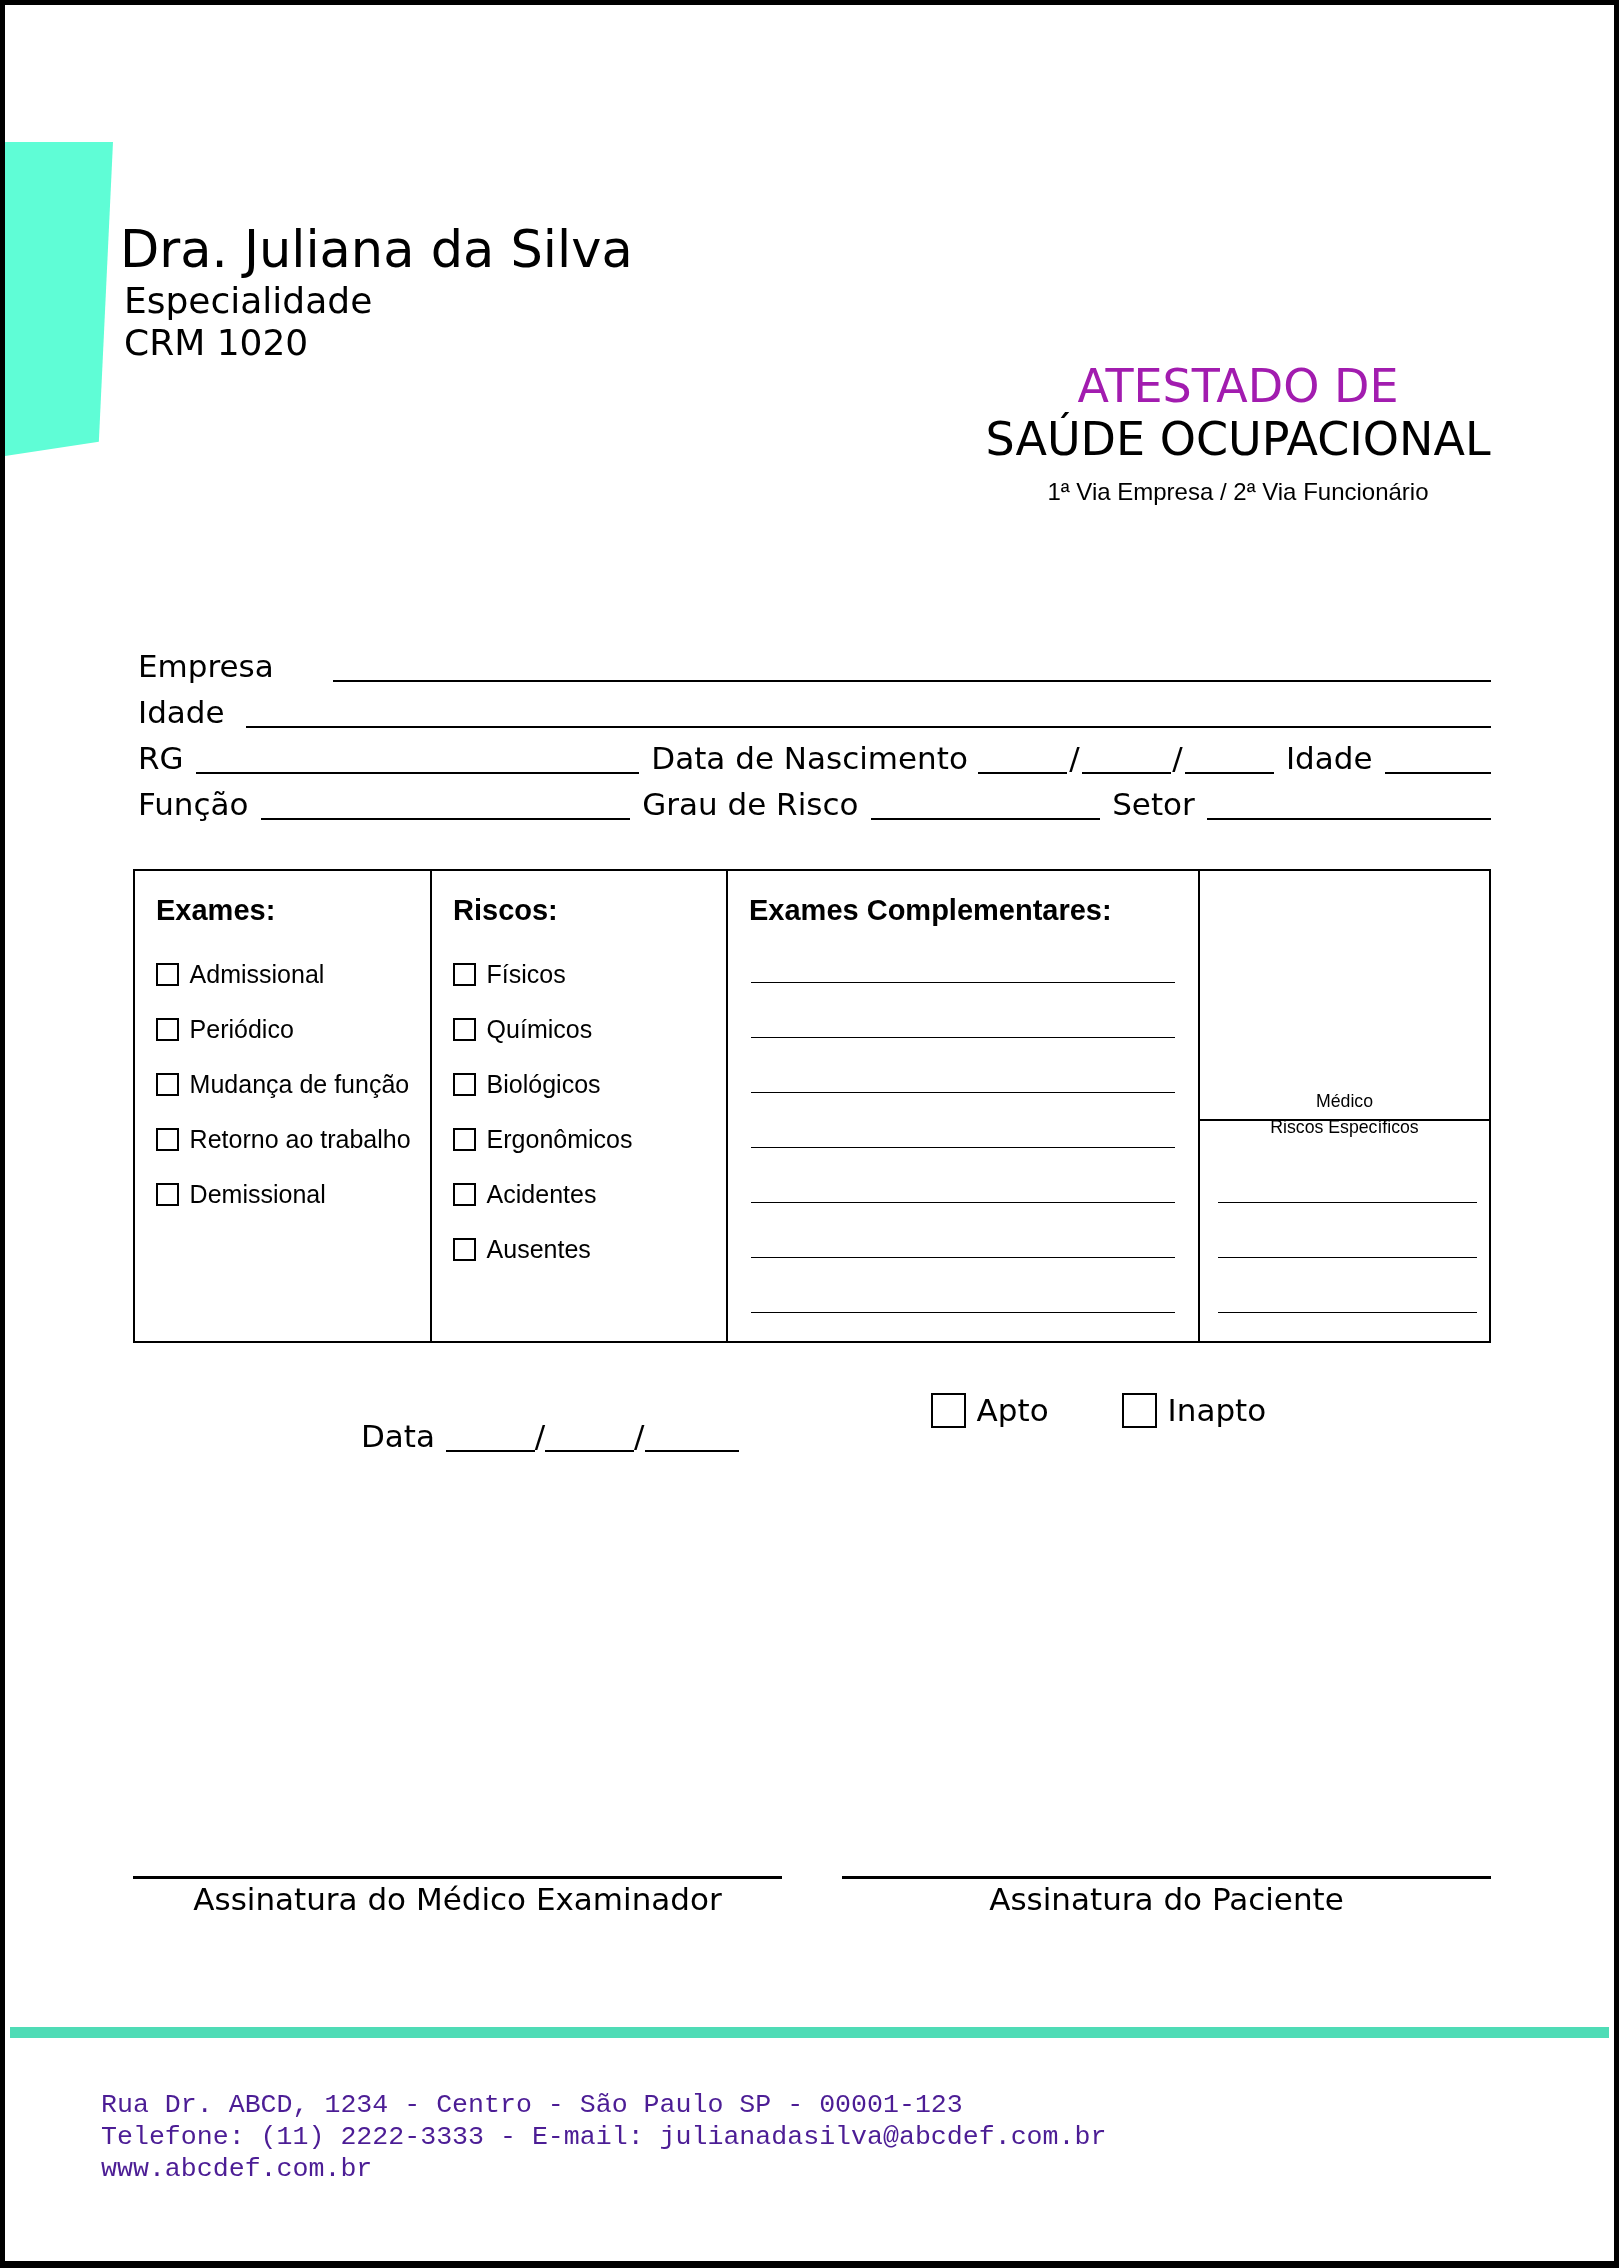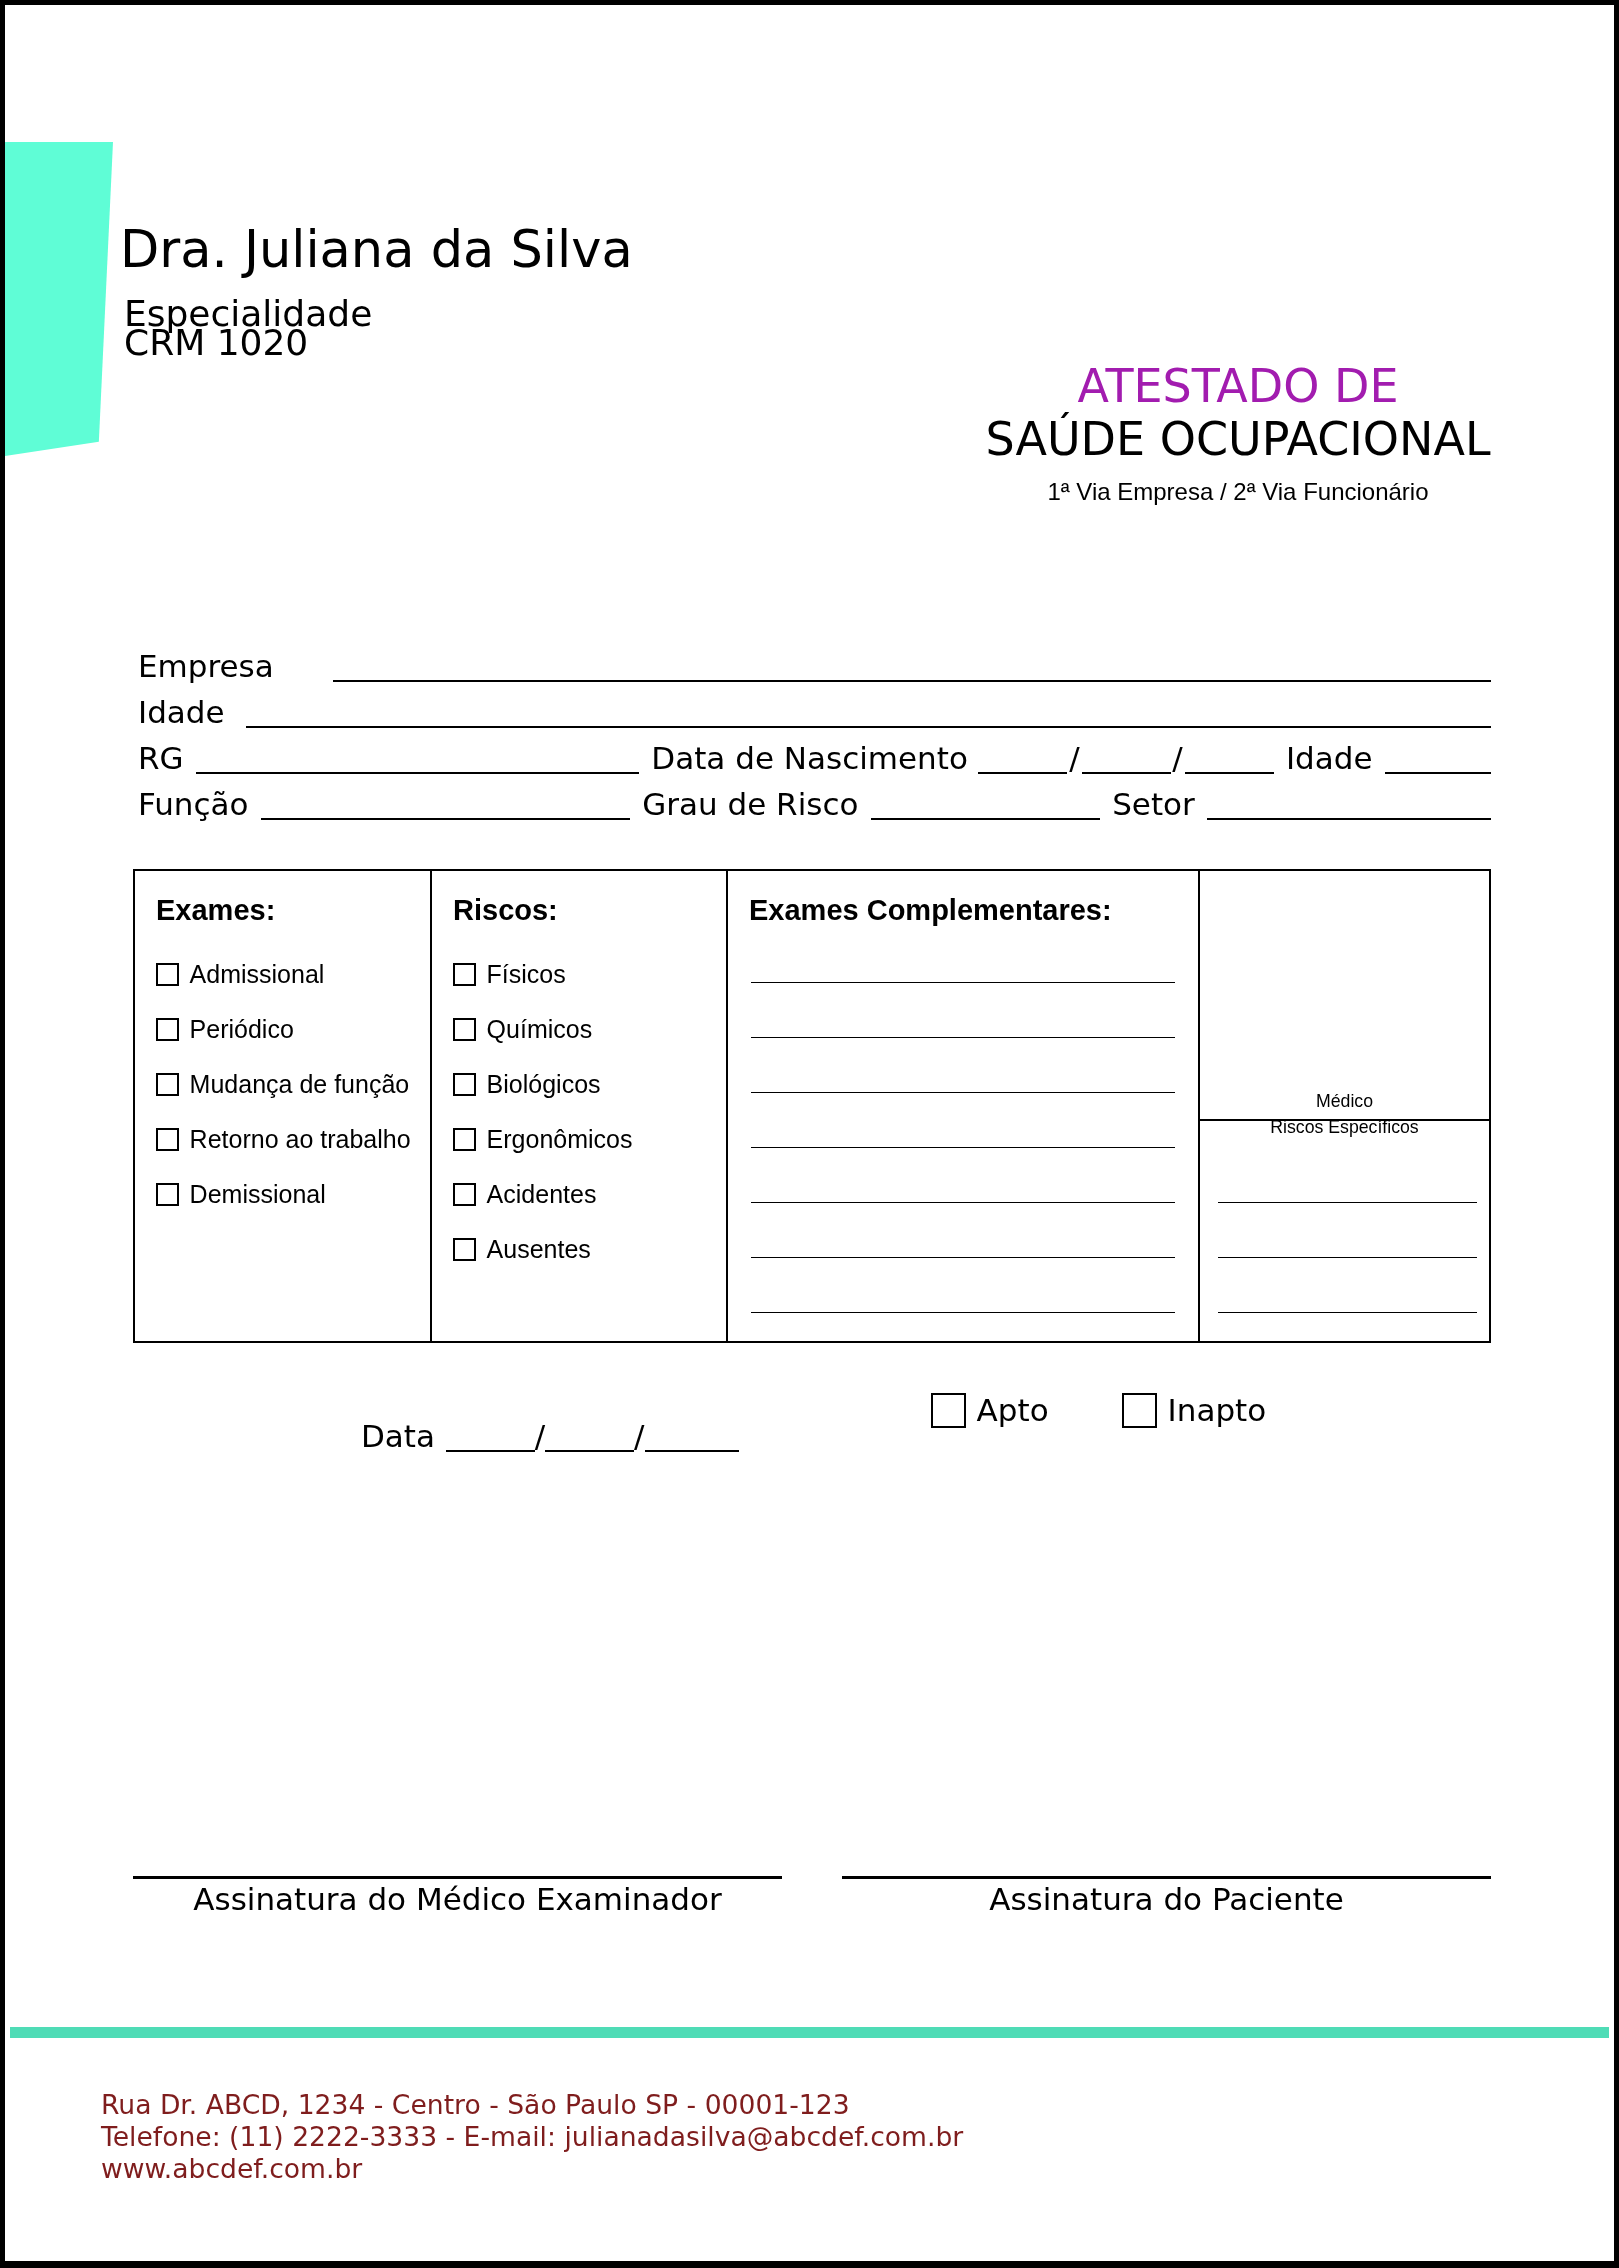--- a/index.html
+++ b/index.html
@@ -11,21 +11,21 @@
   }
   .sans { font-family: "DejaVu Sans", sans-serif; }
   .arial { font-family: "Liberation Sans", sans-serif; }
   .abs { position: absolute; }
 
   
   .accent-shape { position: absolute; left: 0; top: 137px; width: 108px; height: 314px; }
 
   
   .doc-name { left: 115px; top: 215px; font-size: 51px; color: #000; white-space: nowrap; }
-  .doc-spec { left: 119px; top: 288px; font-size: 36px; color: #000; white-space: nowrap; }
+  .doc-spec { left: 119px; top: 275px; font-size: 36px; color: #000; white-space: nowrap; }
   .doc-crm  { left: 119px; top: 317px; font-size: 36px; color: #000; white-space: nowrap; }
 
   
   .title-block { left: 958px; top: 355px; width: 550px; text-align: center; }
   .title-l1 { font-size: 46px; line-height: 53px; color: #a21caf; }
   .title-l2 { font-size: 46px; line-height: 53px; color: #000; }
   .title-sub { font-size: 24px; line-height: 30px; margin-top: 10.6px; color: #000; }
 
   
   .field-row { position: absolute; left: 133px; width: 1353px; height: 44px; font-size: 31px; color: #000; display: flex; align-items: flex-end; }
@@ -53,21 +53,21 @@
   .apto-item { position: absolute; top: 1387px; display: flex; align-items: center; font-size: 31px; }
   .apto-item .bigbox { width: 35px; height: 35px; border: 2.7px solid #000; box-sizing: border-box; margin-right: 10.6px; }
 
   
   .sig { position: absolute; top: 1871px; text-align: center; }
   .sig .sig-line { border-top: 3.5px solid #000; }
   .sig .sig-label { font-size: 31px; margin-top: 1.8px; }
 
   
   .footer-bar { position: absolute; left: 5.3px; right: 5.3px; top: 2022px; height: 10.6px; background: #4fdcb6; }
-  .footer-text { position: absolute; left: 96px; top: 2084px; font-size: 26.6px; line-height: 32px; color: #7f1d1d; }
+  .footer-text { position: absolute; left: 96px; top: 2084px; font-size: 26.6px; line-height: 32px; color: #4c1d95; font-family: Liberation Mono, monospace; }
 </style>
 </head>
 <body>
 
 <div class="page">
 
   <svg class="accent-shape" viewBox="0 0 122 354" preserveAspectRatio="none">
     <polygon points="0,0 122,0 106,338 0,354" fill="#5ffdd6"></polygon>
   </svg>
 

